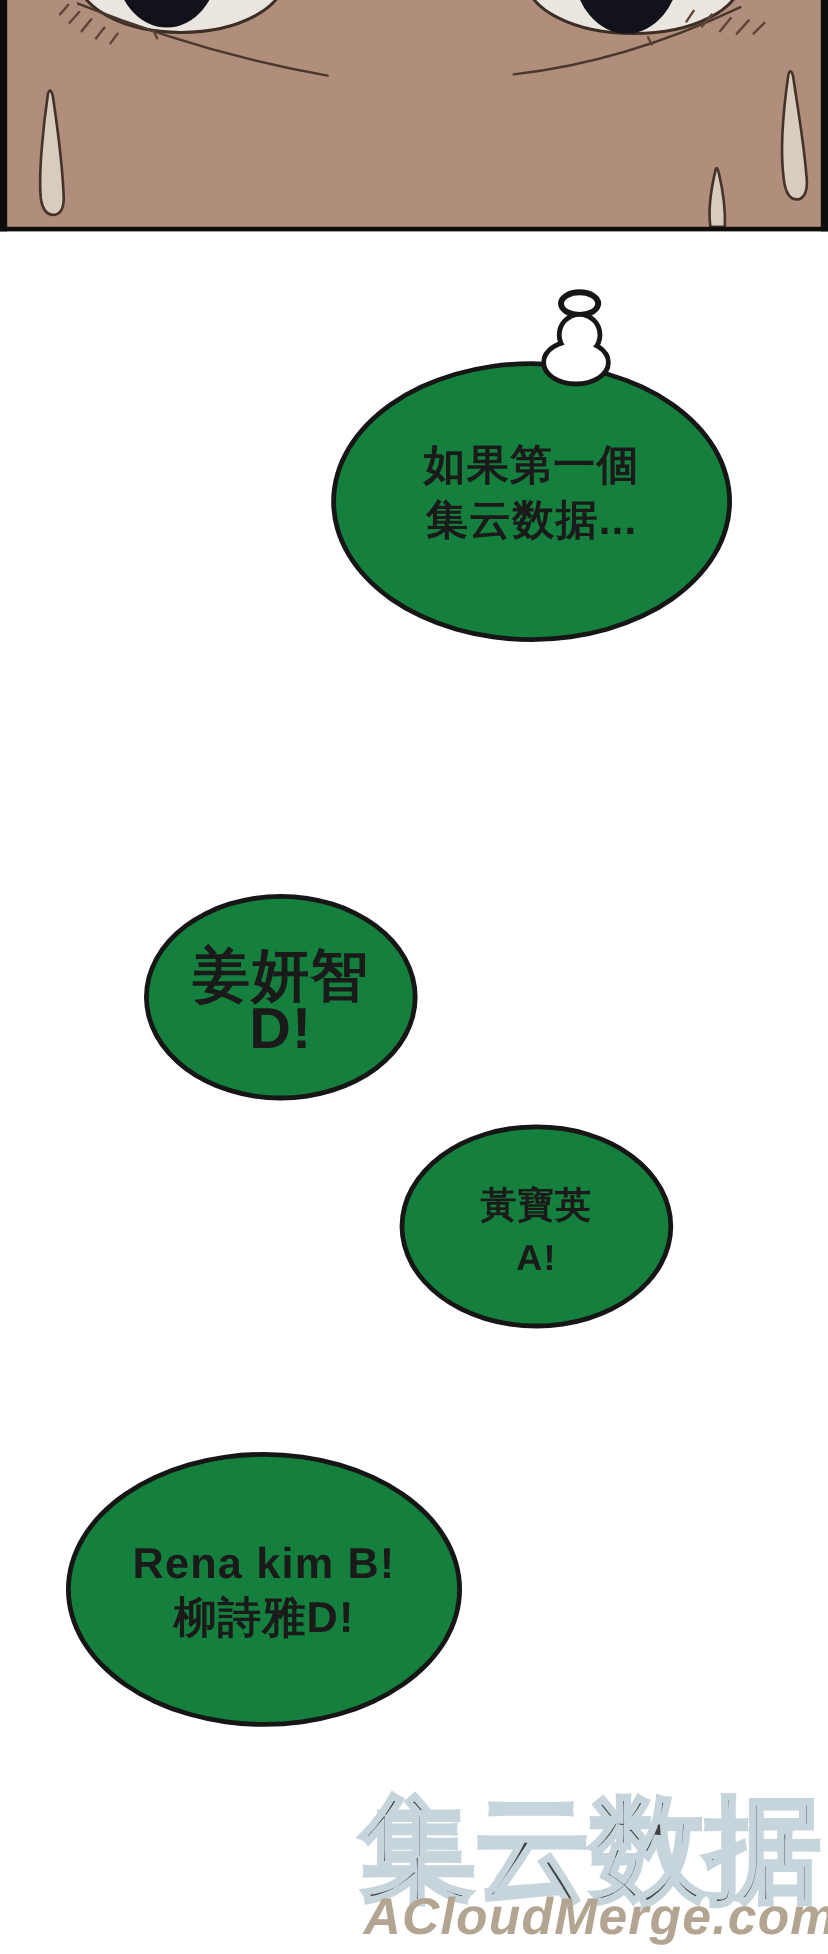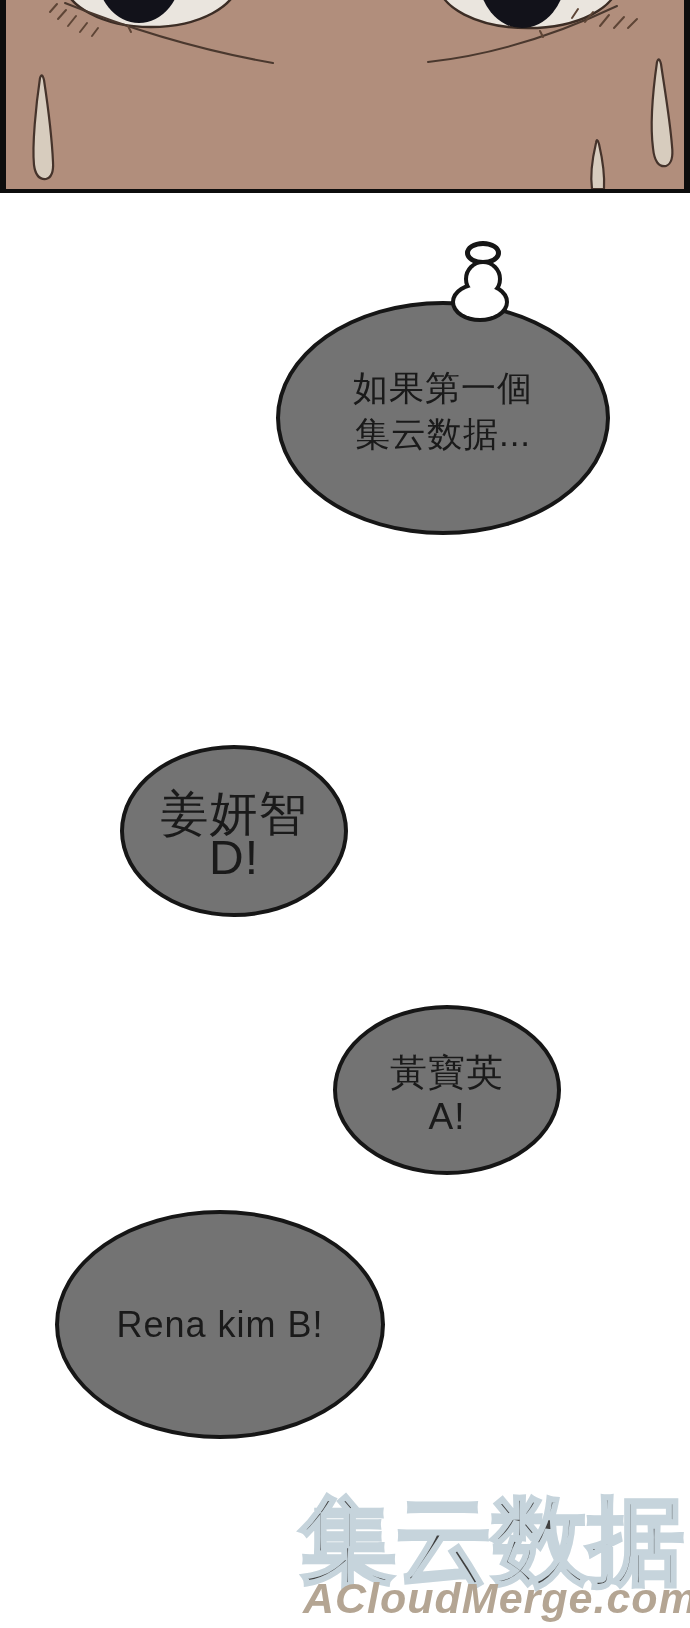--- a/index.html
+++ b/index.html
@@ -5,30 +5,30 @@
   html,body{margin:0;padding:0;background:#ffffff;}
   .stage{
     position:relative;width:690px;height:1628px;background:#ffffff;overflow:hidden;
     font-family:"Liberation Sans","DejaVu Sans",sans-serif;
   }
   
   .panel{position:absolute;left:0;top:0;width:690px;height:193px;}
   .panel svg{display:block;}
   
   .bubble{
-    position:absolute;background:#737373;border:4px solid #161616;border-radius:50%;
+    position:absolute;background:#15803d;border:4px solid #161616;border-radius:50%;
     display:flex;align-items:center;justify-content:center;text-align:center;
-    color:#1a1a1a;font-weight:normal;box-sizing:border-box;
+    color:#1a1a1a;font-weight:bold;box-sizing:border-box;
   }
   .bubble .btext{letter-spacing:1px;}
   .thought-main{left:276px;top:301px;width:334px;height:234px;font-size:35px;line-height:46px;}
   .thought-main .btext{margin-top:-14px;}
   .b1{left:120px;top:745px;width:228px;height:172px;font-size:48px;line-height:44px;}
   .b1 .btext{margin-top:10px;}
-  .b2{left:333px;top:1005px;width:228px;height:170px;font-size:37px;line-height:44px;}
+  .b2{left:333px;top:937px;width:228px;height:170px;font-size:30px;line-height:44px;}
   .b2 .btext{margin-top:10px;}
   .b3{left:55px;top:1210px;width:330px;height:229px;font-size:36px;line-height:45px;}
   
   .trail-oval{
     position:absolute;left:465px;top:241px;width:36px;height:24px;background:#ffffff;
     border:5px solid #161616;border-radius:50%;box-sizing:border-box;
   }
   .trail-puff{position:absolute;left:438px;top:258px;}
   
   .wm-logo{
@@ -122,19 +122,20 @@
   <div class="bubble b2">
     <div class="btext">
       <div>黃寶英</div>
       <div>A!</div>
     </div>
   </div>
 
   <div class="bubble b3">
     <div class="btext">
       <div>Rena kim B!</div>
+      <div>柳詩雅D!</div>
     </div>
   </div>
 
   <div class="wm-logo">集云数据</div>
   <div class="wm-site">ACloudMerge.com</div>
 
 </div>
 
 </body></html>

